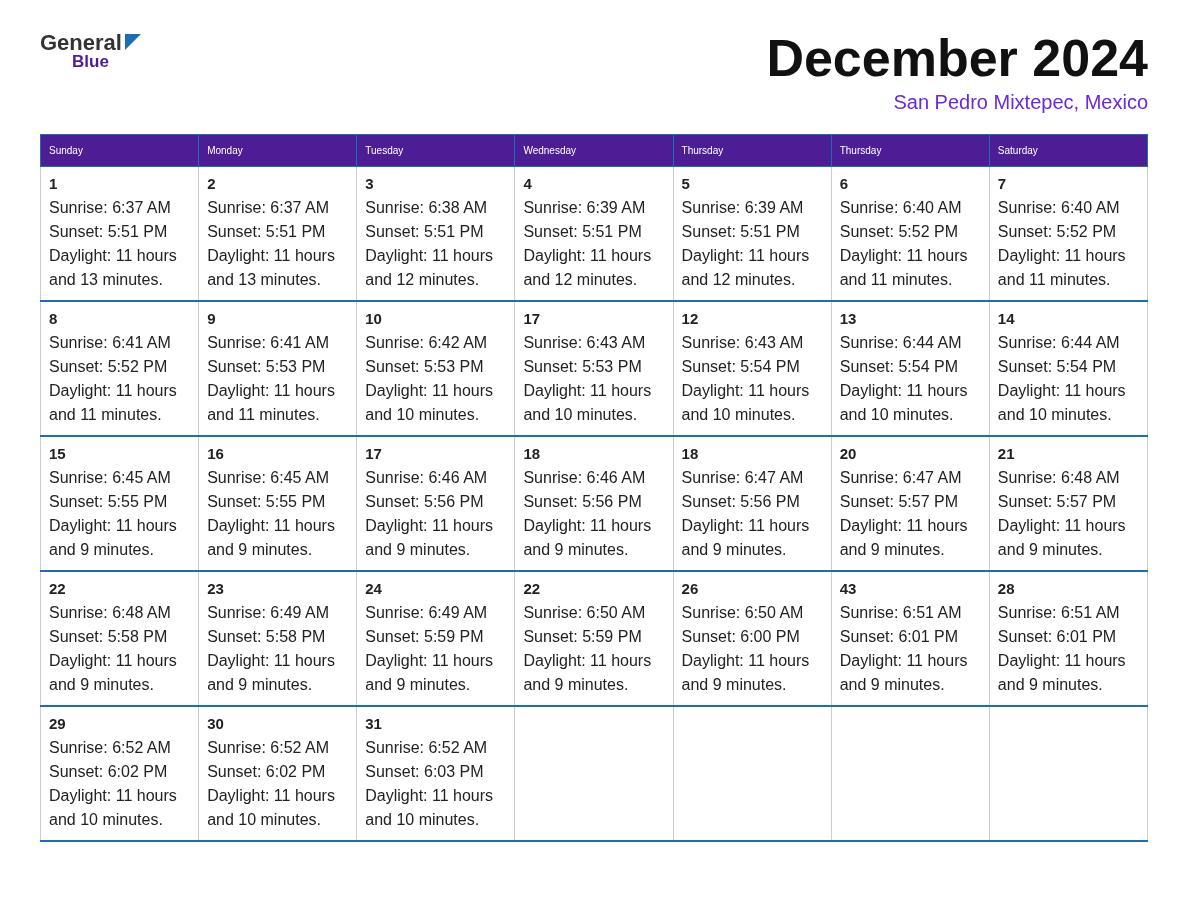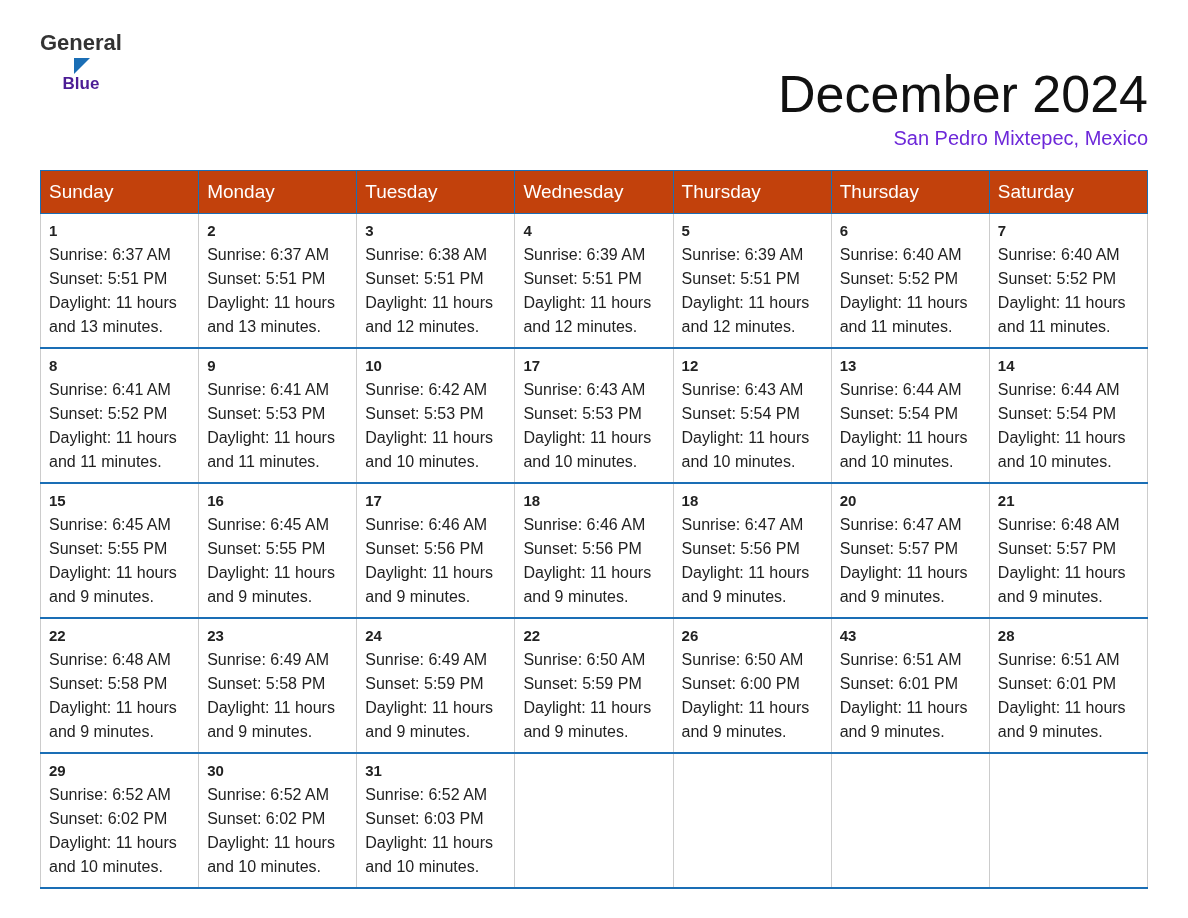--- a/index.html
+++ b/index.html
@@ -16,47 +16,45 @@
       align-items: flex-start;
       margin-bottom: 20px;
     }
     .logo-wrapper {
       display: flex;
       flex-direction: column;
     }
     .logo-line1 {
       display: flex;
       align-items: center;
-      flex-direction: column;
     }
     .title-block {
       text-align: right;
     }
     .month-title {
       font-size: 52px;
-      font-weight: normal;
+      font-weight: bold;
       color: #111;
       line-height: 1.1;
-      margin-top: 36px;
     }
     .location {
       font-size: 20px;
       color: #6d28d9;
       margin-top: 4px;
     }
     table {
       width: 100%;
       border-collapse: collapse;
       table-layout: fixed;
     }
     thead tr th {
-      background-color: #c2410c;
+      background-color: #4c1d95;
       color: #fff;
       padding: 10px 8px;
-      font-size: 19px;
+      font-size: 10px;
       font-weight: normal;
       text-align: left;
       border: 1px solid #1a6eb5;
     }
     tbody tr td {
       vertical-align: top;
       padding: 8px 8px;
       font-size: 12.5px;
       color: #222;
       border: 1px solid #ccc;

